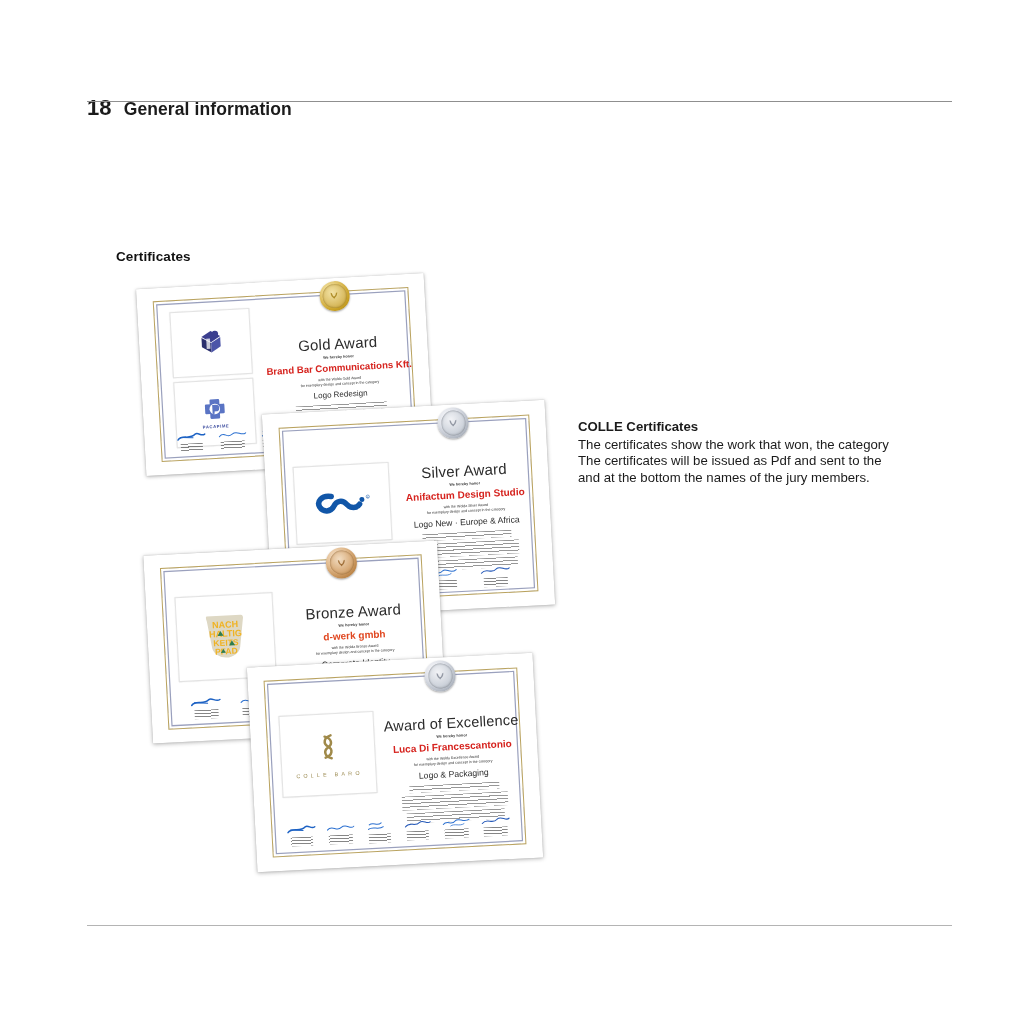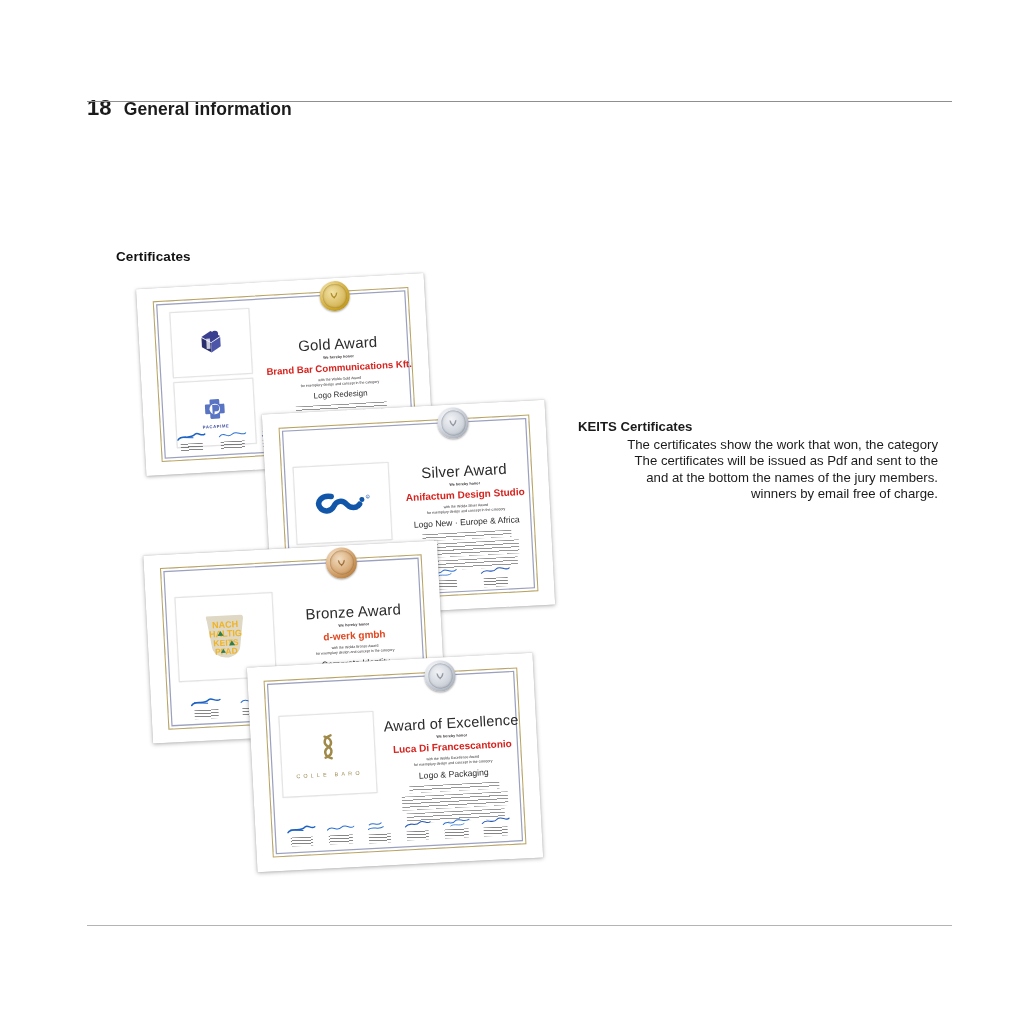--- a/index.html
+++ b/index.html
@@ -75,21 +75,21 @@
     width: 360px;
     font-size: 13.2px;
     line-height: 16.6px;
     color: #1b1b1b;
   }
   #caption-block .cap-title {
     font-weight: bold;
     display: block;
     margin-bottom: 1px;
   }
-  #caption-block .cap-line { display: block; text-align: right; }
+  #caption-block .cap-line { display: block; }
 
   
   #cert-stack {
     position: absolute;
     left: 0;
     top: 0;
     width: 1030px;
     height: 1030px;
   }
   .cert {
@@ -502,18 +502,17 @@
           <path d="M6 7 C6 16, 11 22, 16 24 C21 22, 26 16, 26 7 L22 9 C21 15, 18 19, 16 20 C14 19, 11 15, 10 9 Z" fill="#8e949f" opacity=".92"></path>
           <rect x="14.6" y="19" width="2.8" height="6" fill="#8e949f" opacity=".92"></rect>
         </svg>
       </div>
     </div>
   </div>
 
 </div>
 
 <div id="caption-block">
-  <span class="cap-title">KEITS Certificates</span>
+  <span class="cap-title">COLLE Certificates</span>
   <span class="cap-line">The certificates show the work that won, the category</span>
   <span class="cap-line">The certificates will be issued as Pdf and sent to the</span>
   <span class="cap-line">and at the bottom the names of the jury members.</span>
-  <span class="cap-line">winners by email free of charge.</span>
 </div>
 
 </body></html>

